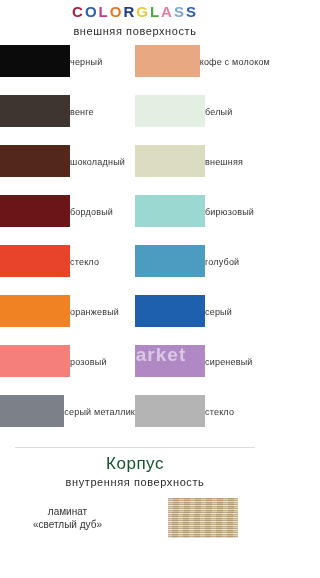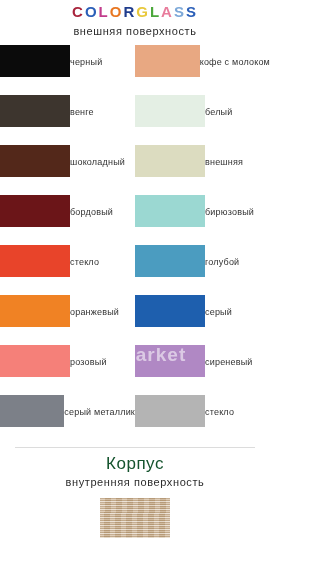--- a/index.html
+++ b/index.html
@@ -272,20 +272,24 @@
       </div>
     </div>
 
   <div class="divider"></div>
 
   <div class="corpus-section">
     <div class="corpus-title">Корпус</div>
     <div class="corpus-sub">внутренняя поверхность</div>
 
     <div class="laminate-row">
+      <div class="laminate-text">
+        <div>ламинат</div>
+        <div>«светлый дуб»</div>
+      </div>
       <div class="laminate-chip-wrap">
         <div class="laminate-chip"></div>
       </div>
     </div>
   </div>
 
   <div class="watermark">
     <span class="wm-swirl"></span>
     <span>arket</span>
   </div>

